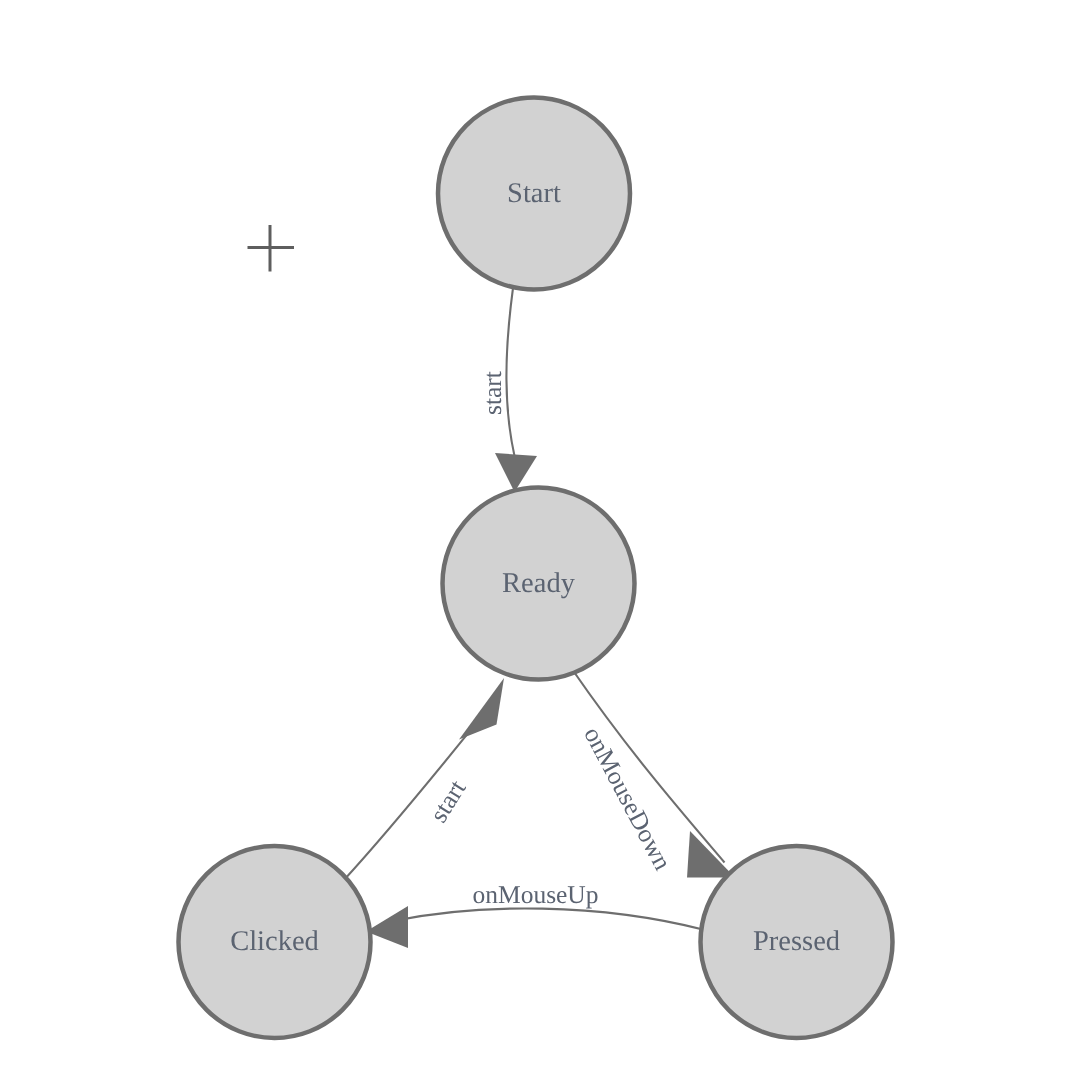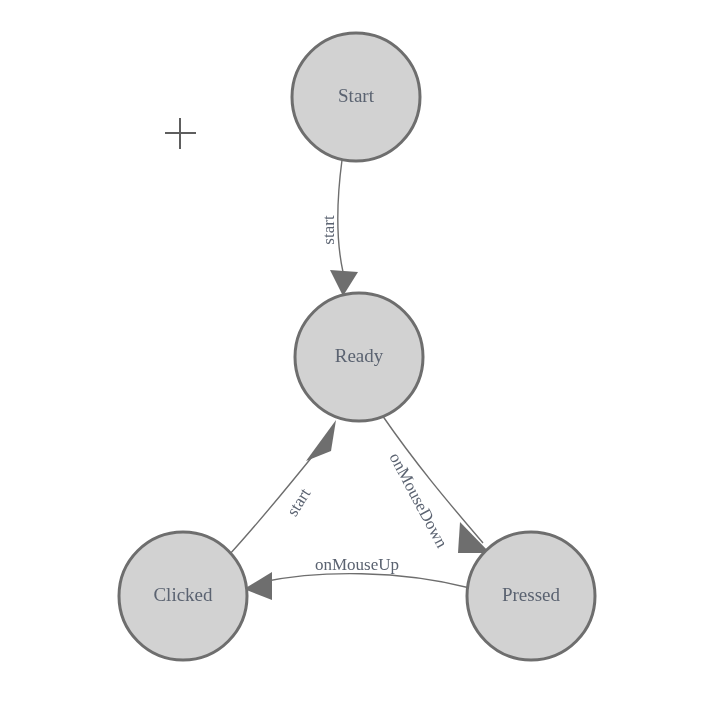--- a/index.html
+++ b/index.html
@@ -12,20 +12,21 @@
     width: 710px;
     height: 728px;
     overflow: hidden;
     font-family: "Liberation Serif", "DejaVu Serif", serif;
   }
   #canvas-root {
     position: relative;
     width: 710px;
     height: 684px;
     background: #ffffff;
+    margin-top: 32px;
   }
   #diagram-svg {
     position: absolute;
     top: 0;
     left: 0;
     width: 710px;
     height: 728px;
     display: block;
   }
   .node-circle {

